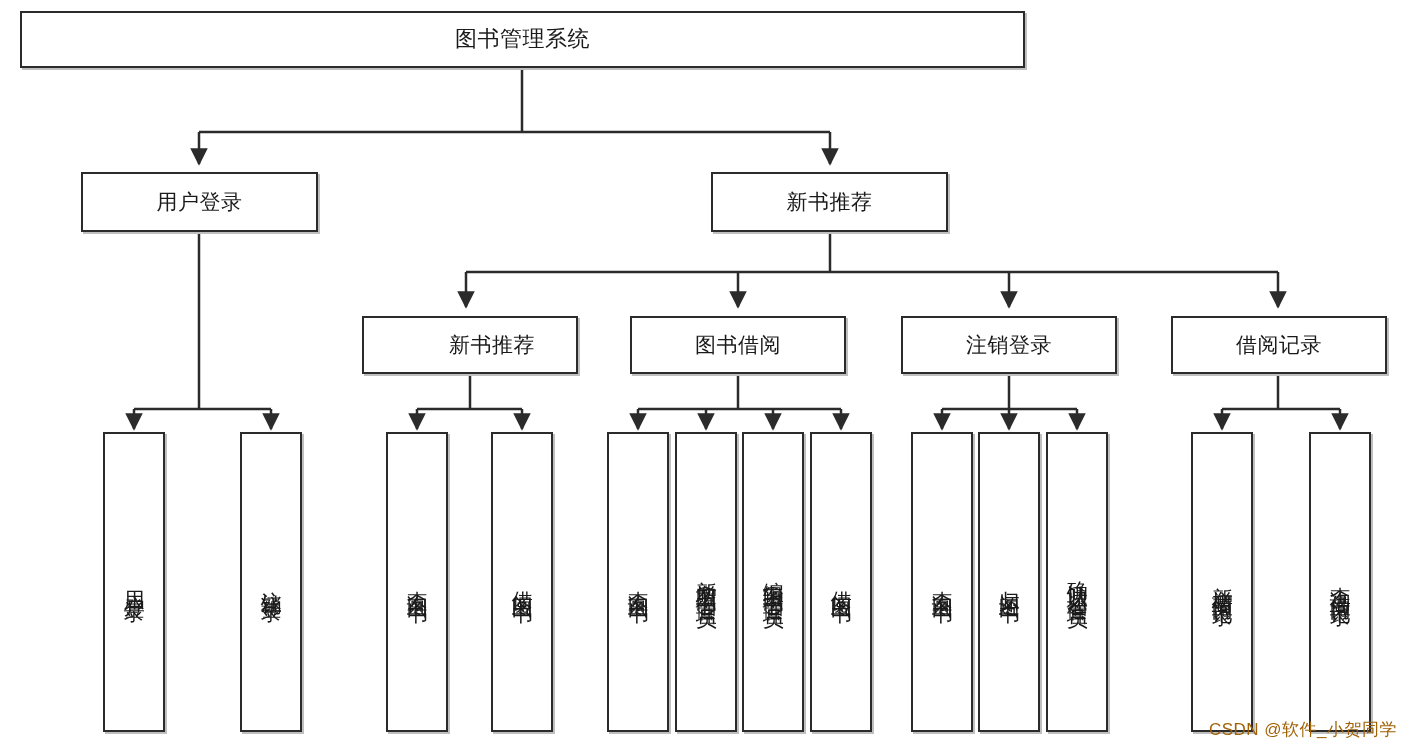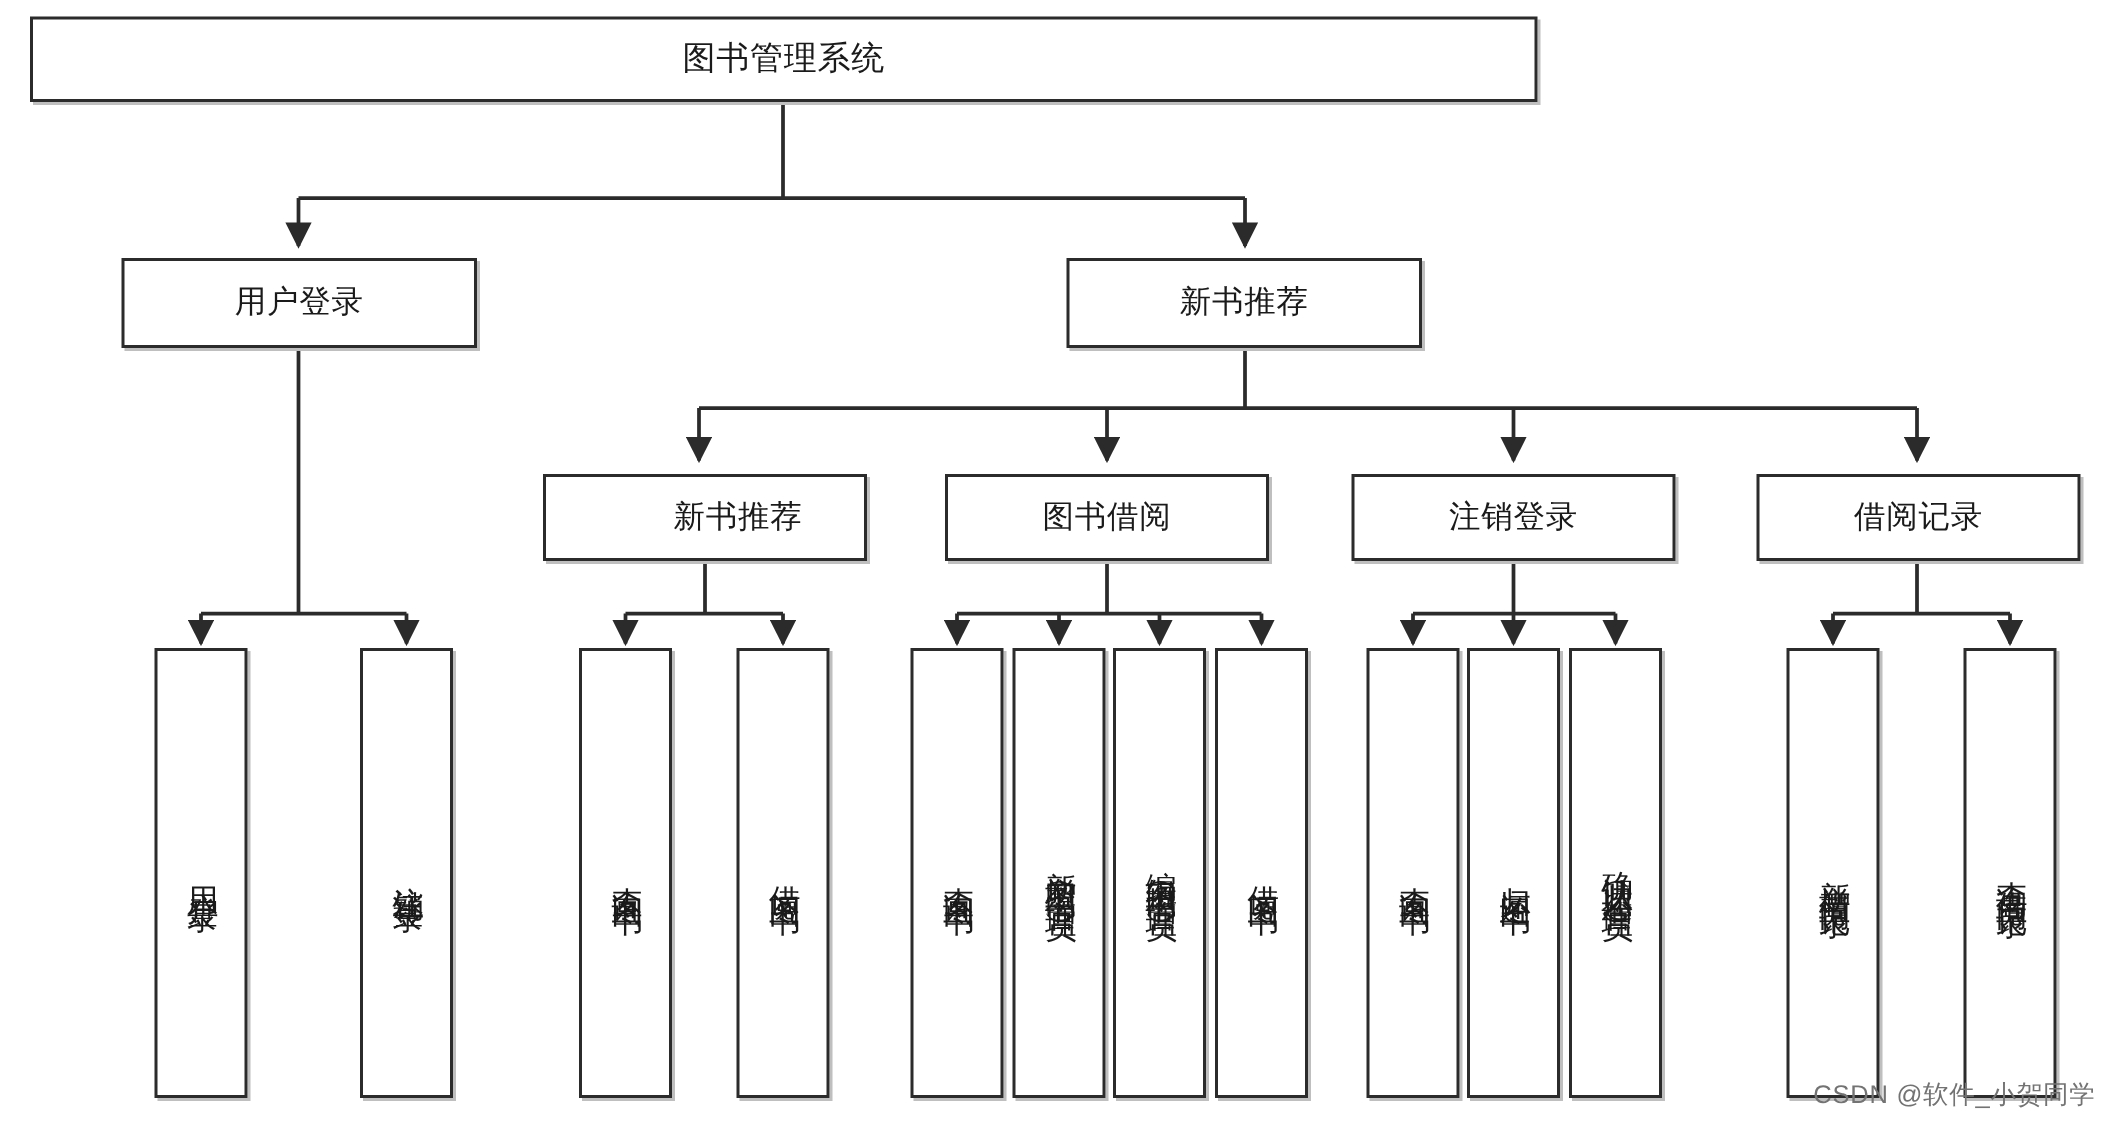--- a/index.html
+++ b/index.html
@@ -60,21 +60,21 @@
     white-space: pre-line;
   }
   .node.vertical .label {
     white-space: normal;
   }
   #watermark {
     position: absolute;
     right: 8px;
     bottom: 6px;
     font-size: 17px;
-    color: #737373;
+    color: #a16207;
     letter-spacing: 0.5px;
     user-select: none;
   }
 </style>
 </head>
 <body>
 
 <div id="canvas">
 
   <svg id="edges" viewBox="0 0 1405 747" xmlns="http://www.w3.org/2000/svg">

